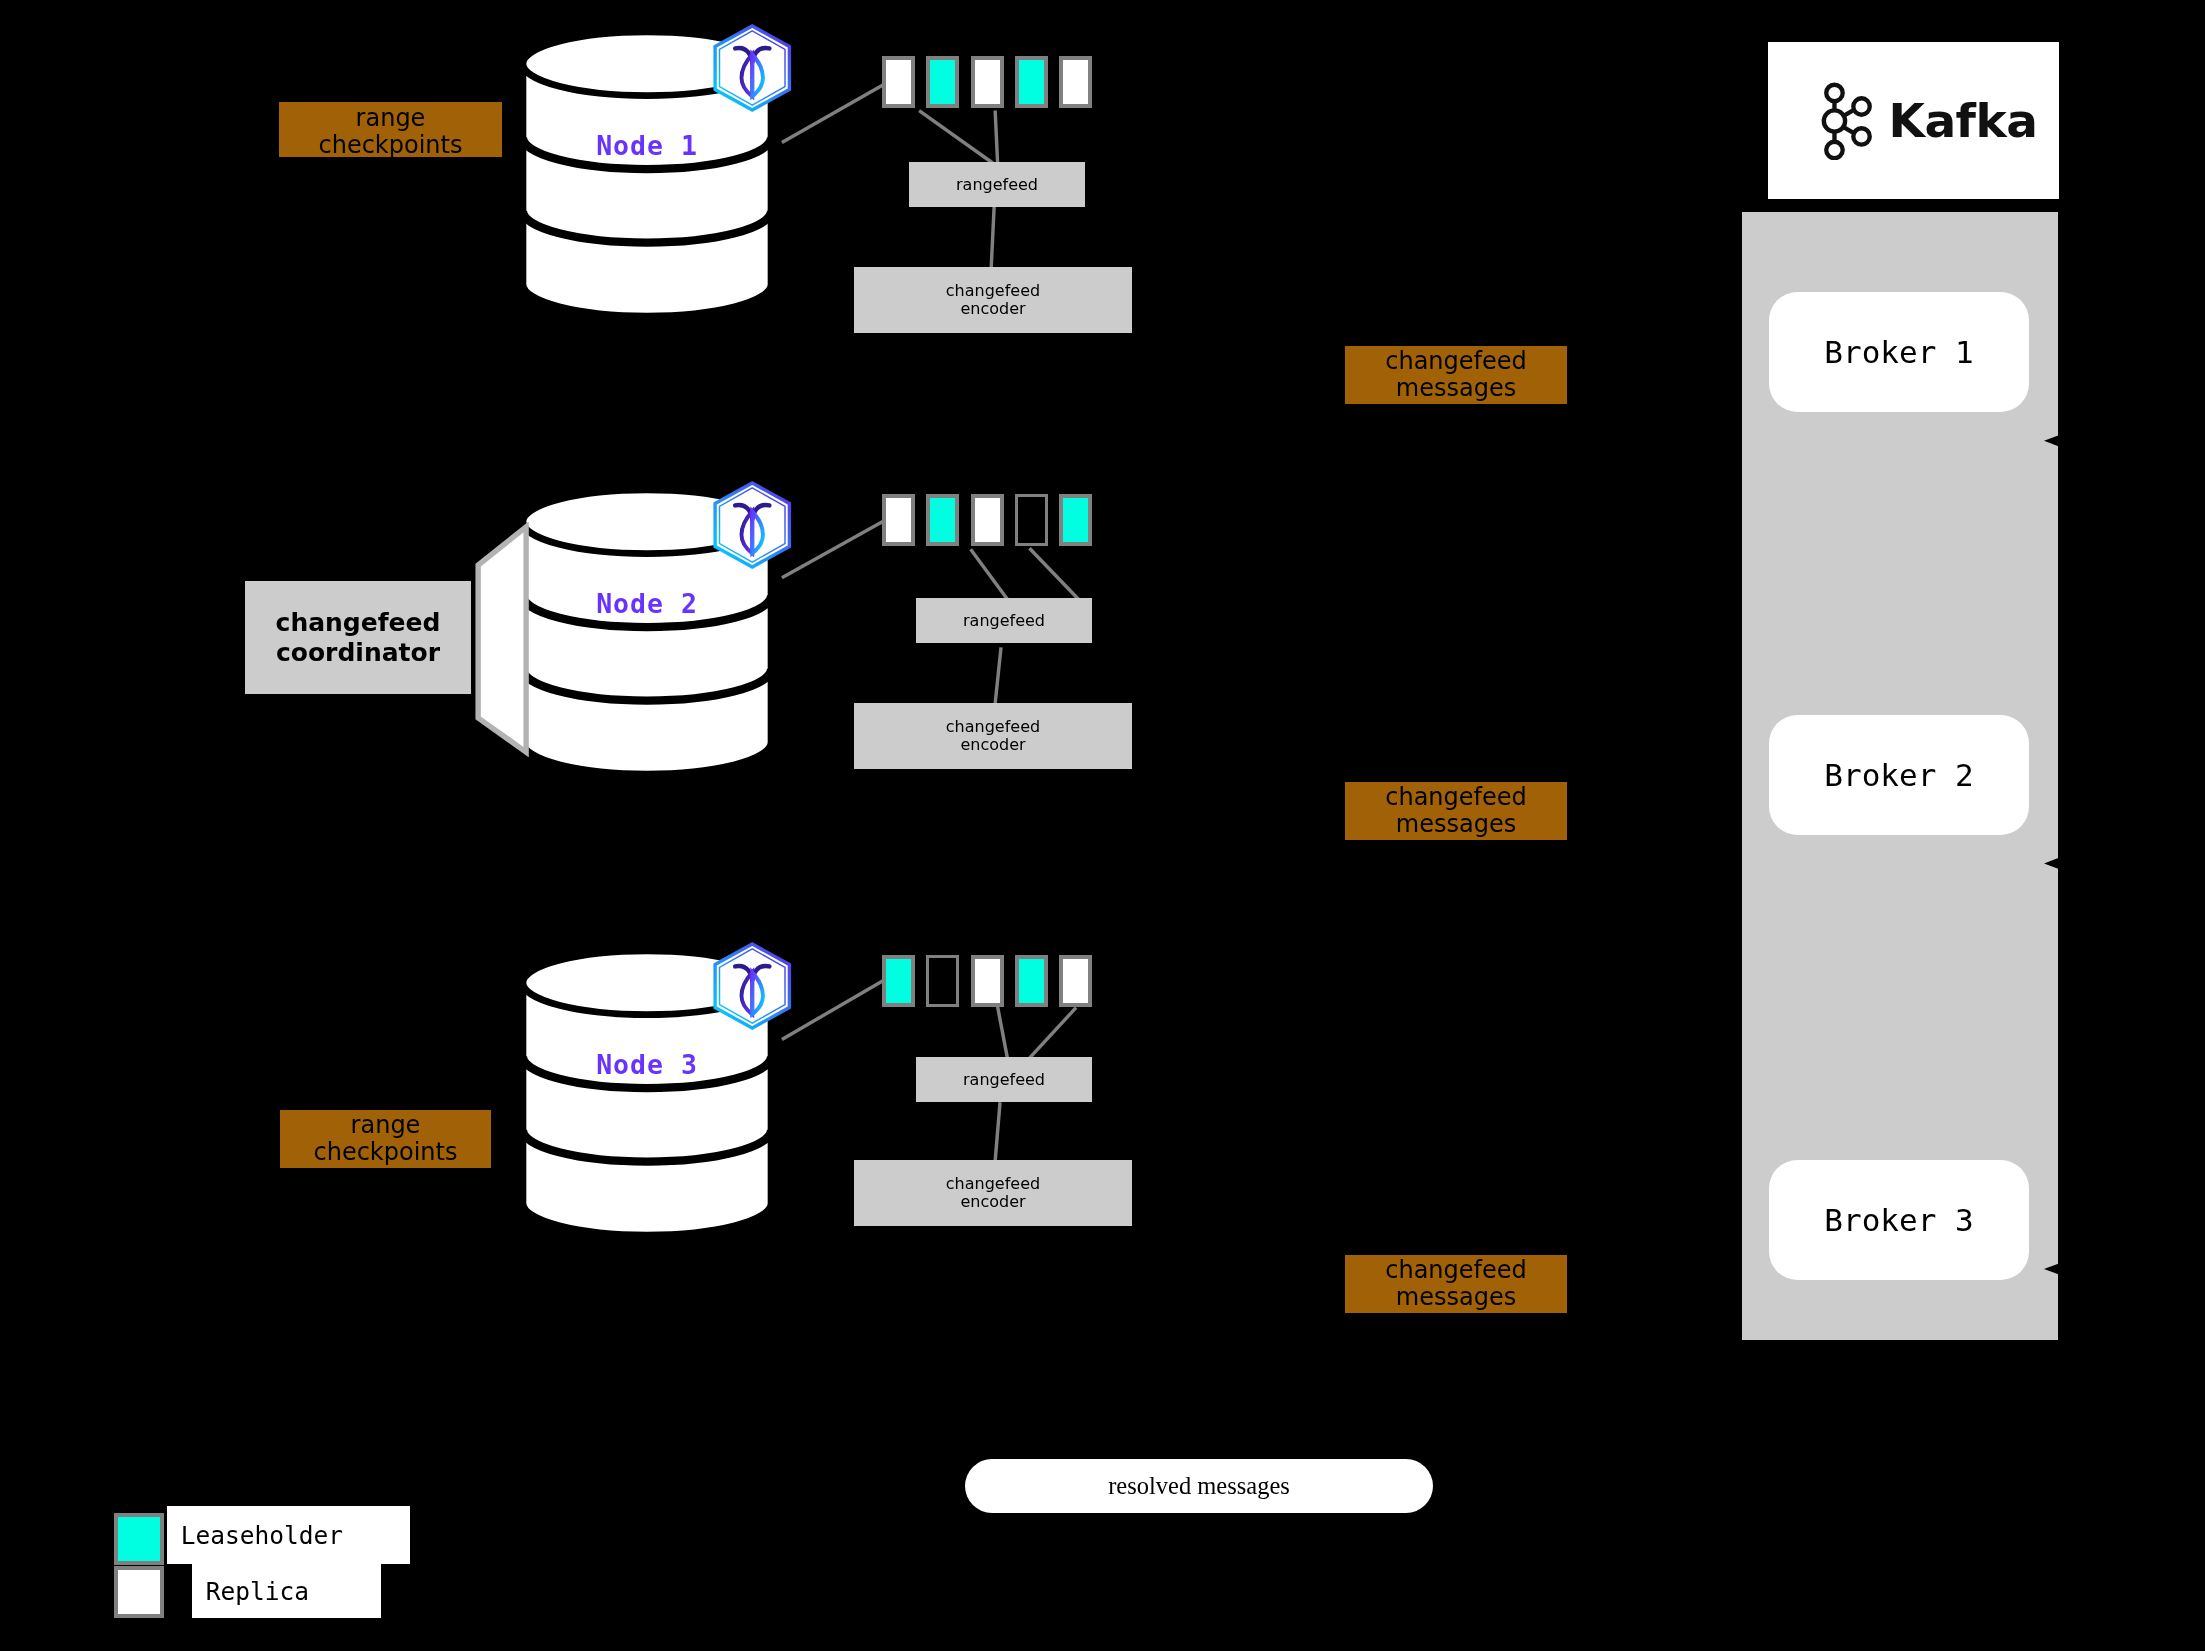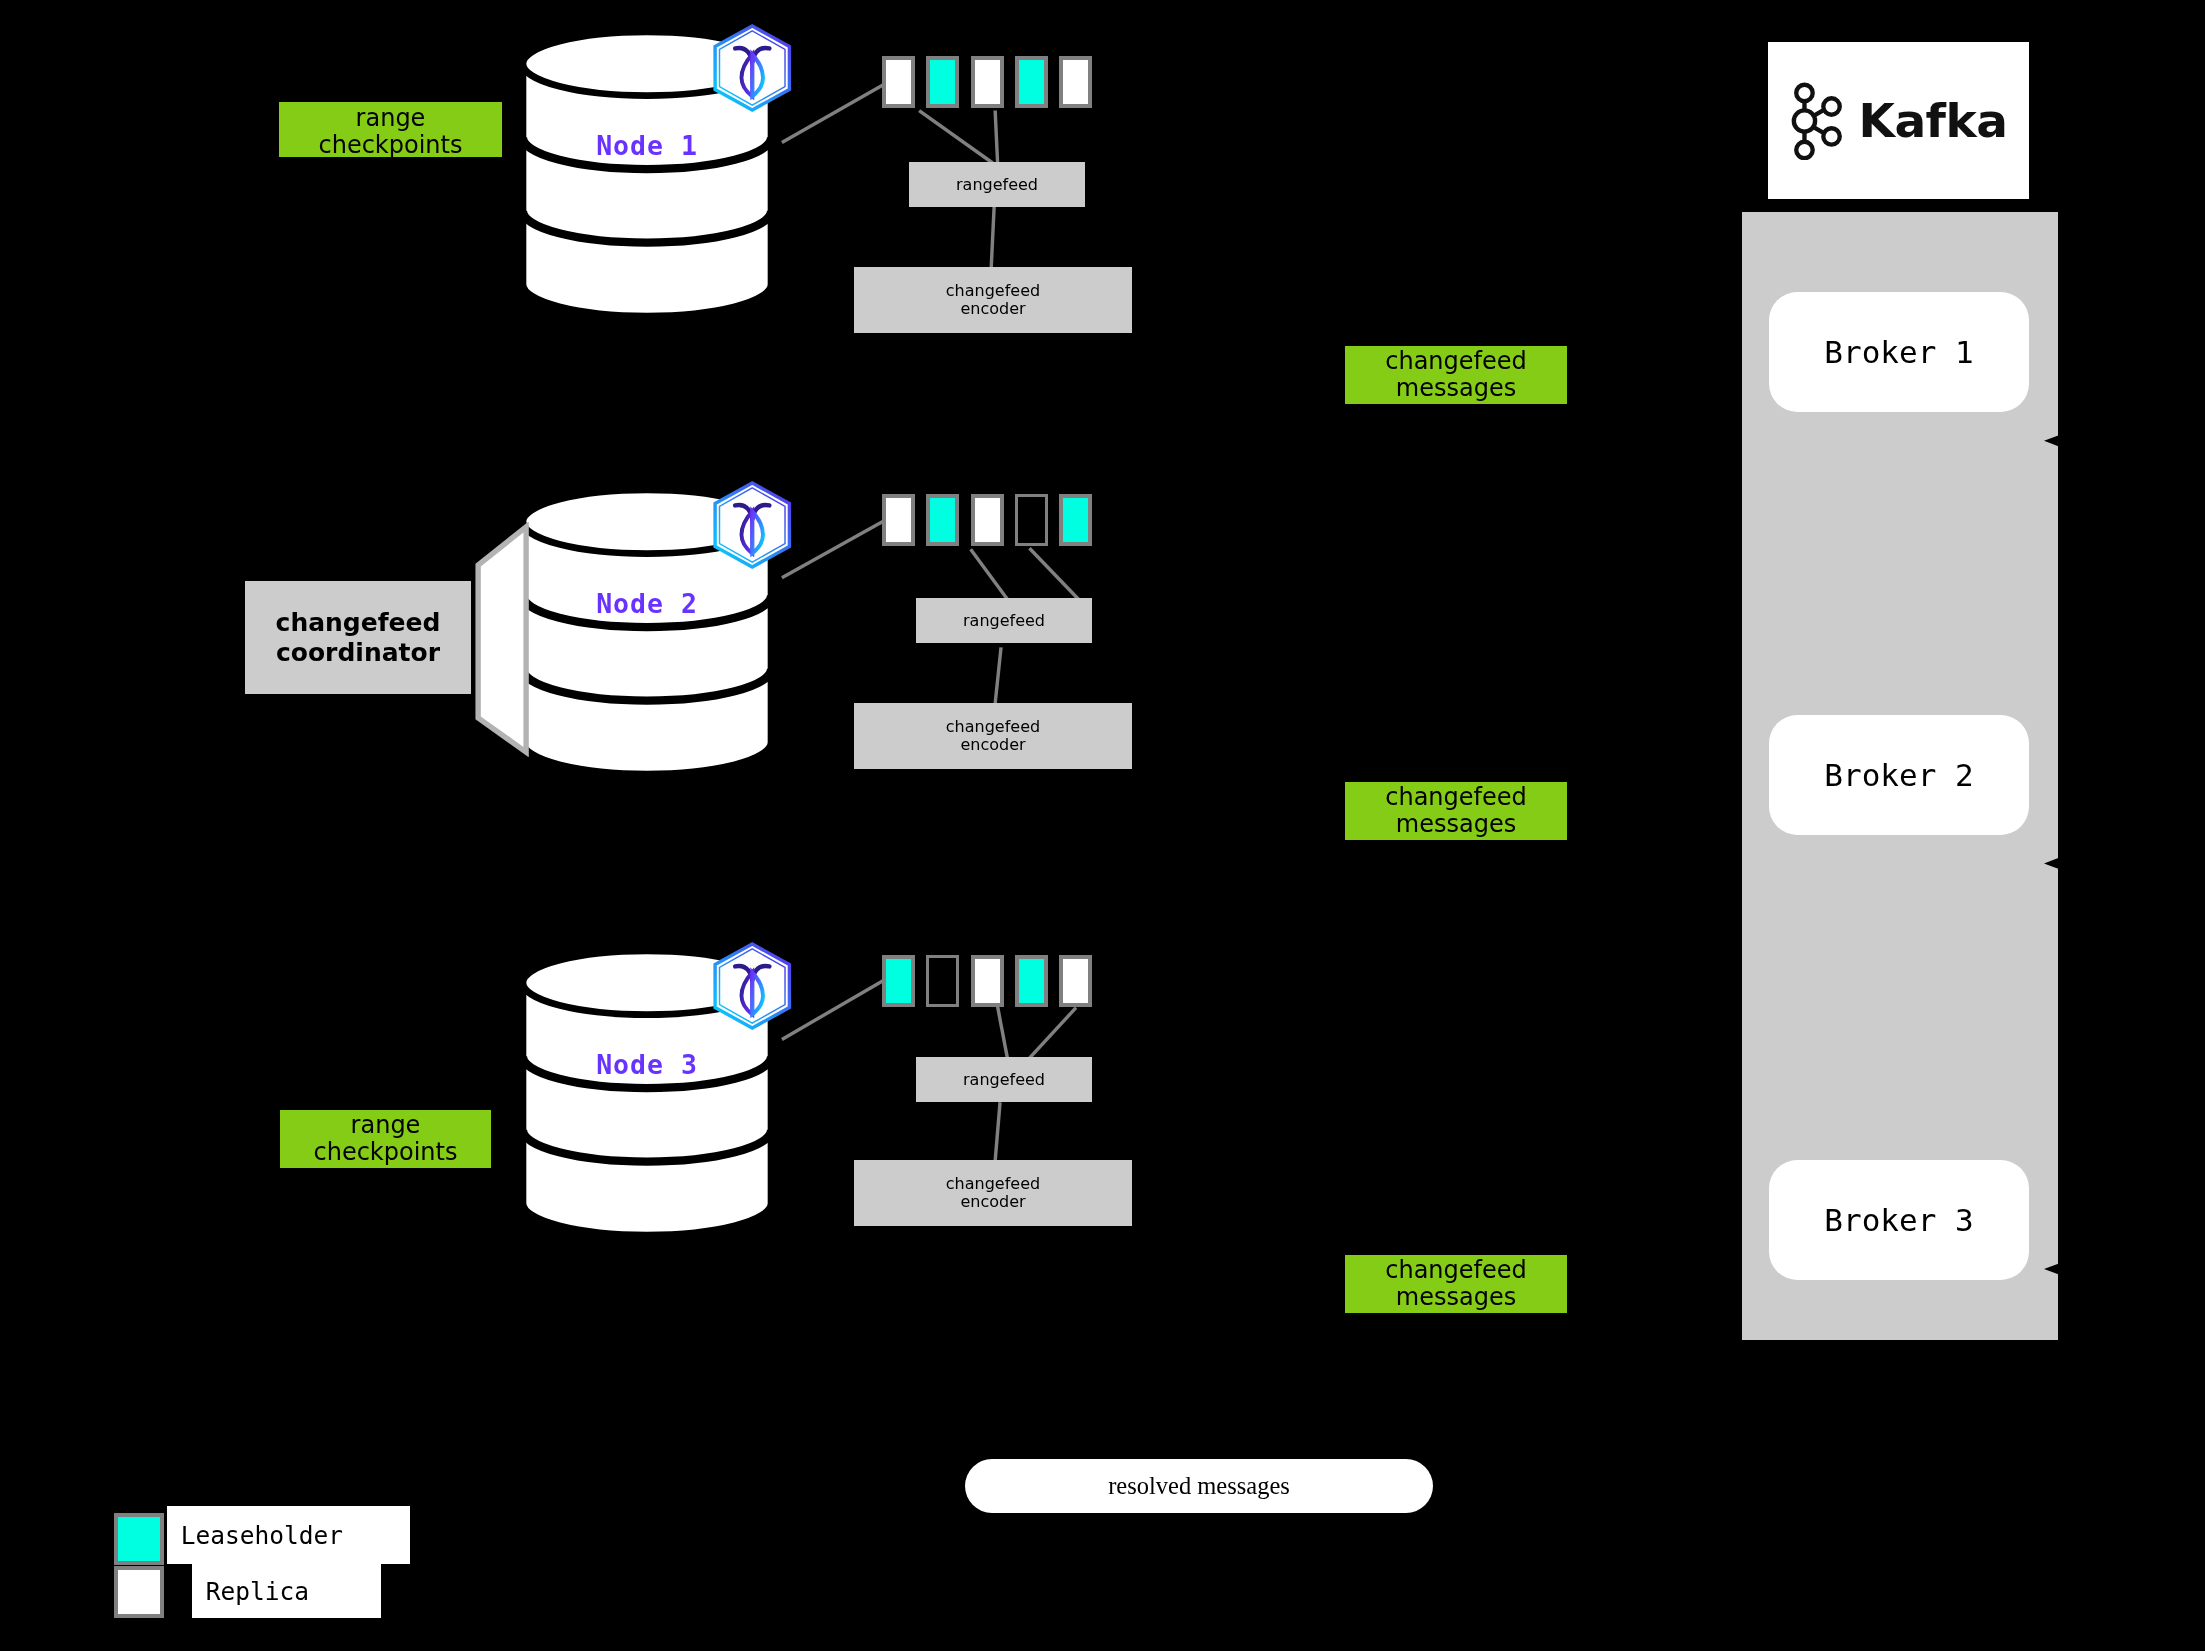--- a/index.html
+++ b/index.html
@@ -78,21 +78,21 @@
     align-items: center;
     justify-content: center;
     text-align: center;
     line-height: 1.12;
     box-sizing: border-box;
   }
 
   
   .wlabel {
     position: absolute;
-    background: #84cc16;
+    background: #a16207;
     color: #000000;
     font-size: 24px;
     line-height: 1.12;
     text-align: center;
     box-sizing: border-box;
     display: flex;
     align-items: center;
     justify-content: center;
   }
   .wlabel.overflow { align-items: flex-start; padding-top: 2.9px; }
@@ -114,20 +114,21 @@
   }
 
   
   .kafka-logo-box {
     position: absolute;
     background: #FFFFFF;
     display: flex;
     align-items: center;
     justify-content: center;
     gap: 11px;
+    padding-left: 30px;
   }
   .kafka-word {
     font-family: "DejaVu Sans", sans-serif;
     font-weight: bold;
     font-size: 47px;
     color: #111;
     letter-spacing: -0.5px;
   }
   .kafka-panel {
     position: absolute;

